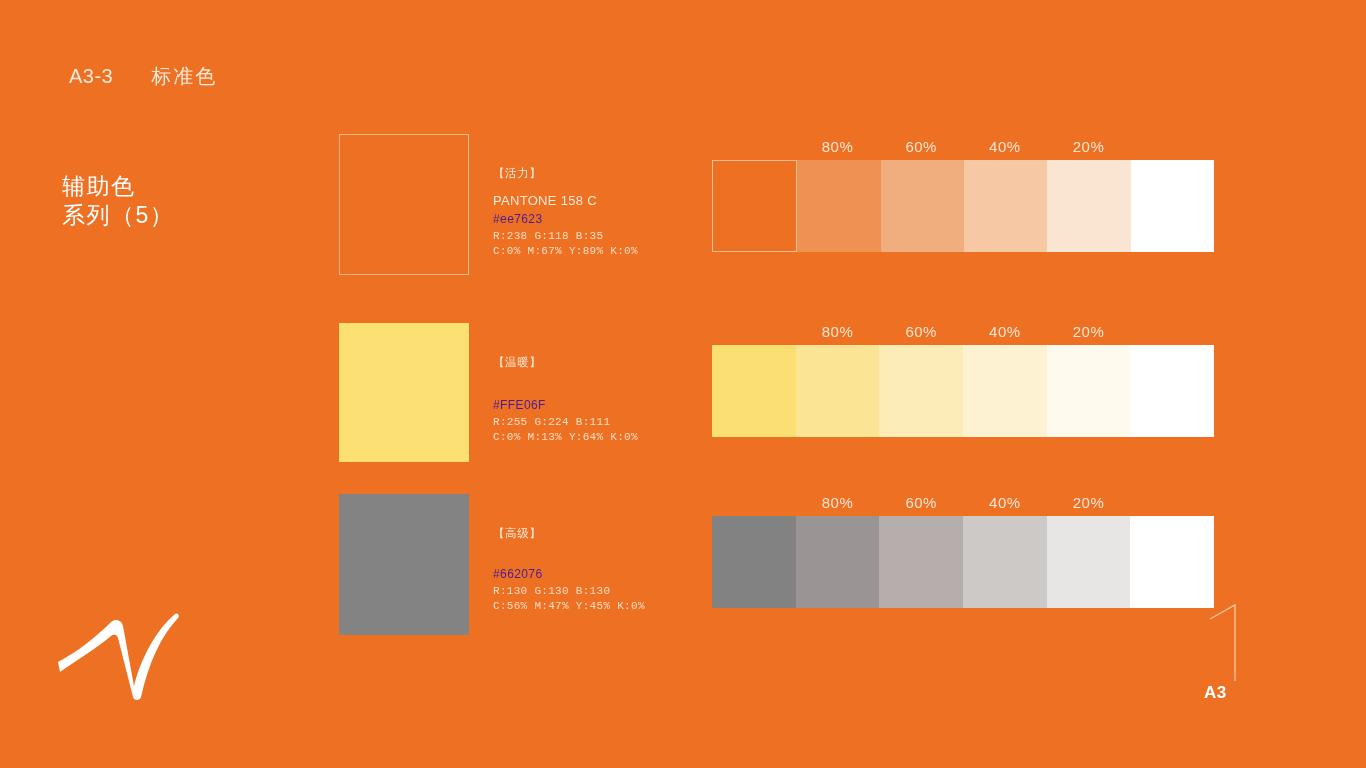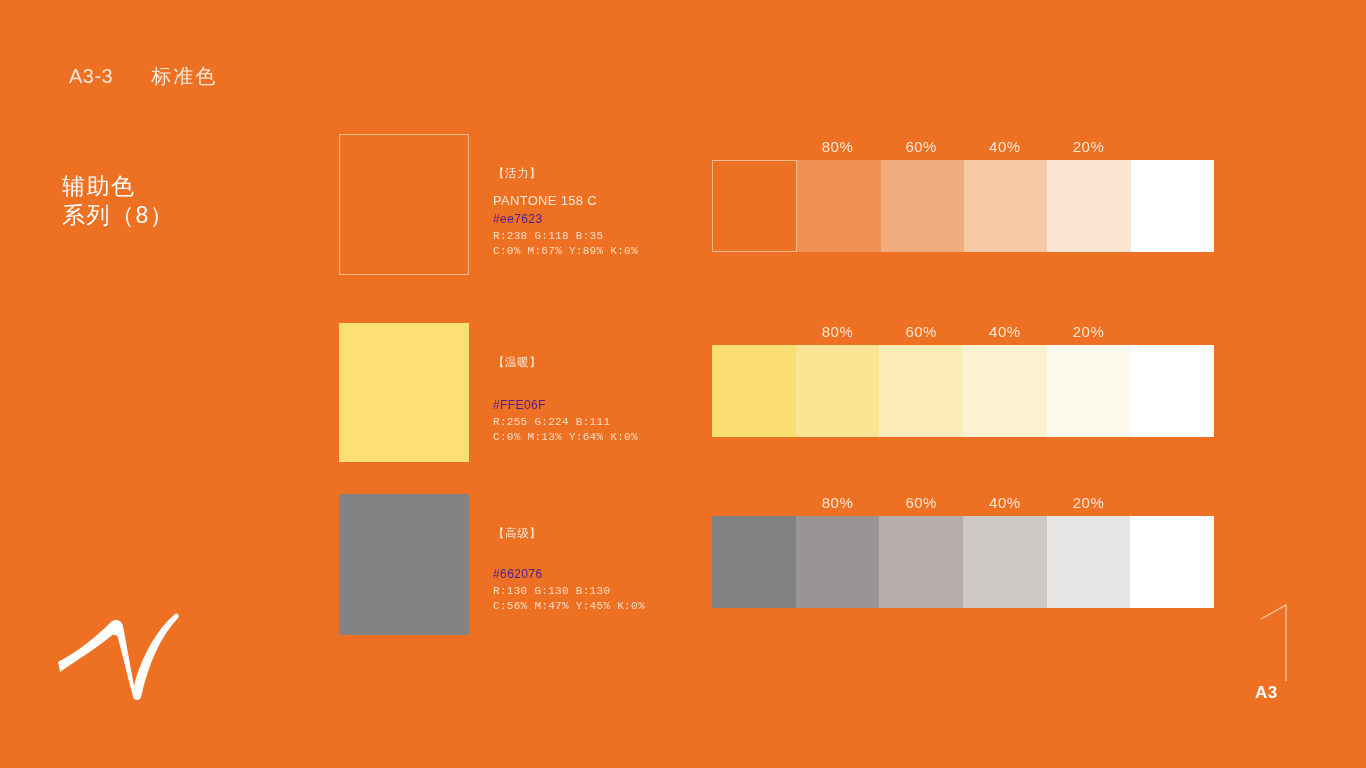--- a/index.html
+++ b/index.html
@@ -176,21 +176,21 @@
   .tint-cell {
     flex: 1 1 0;
     height: 100%;
     box-sizing: border-box;
   }
   .tint-cell.outlined { border: 1px solid #f7bb90; }
 
   
   #page-marker {
     position: absolute;
-    left: 1253px;
+    left: 1202px;
     top: 603px;
     width: 70px;
     height: 100px;
   }
   #page-marker .marker-label {
     position: absolute;
     left: 2px;
     bottom: 0px;
     font-size: 17px;
     font-weight: bold;
@@ -203,21 +203,21 @@
 
 <div id="stage">
 
   <div id="page-header">
     <span class="hdr-code">A3-3</span>
     <span class="hdr-title">标准色</span>
   </div>
 
   <div id="left-col">
     <h2 class="section-heading">辅助色
-系列（8）</h2>
+系列（5）</h2>
   </div>
 
   <div id="brand-logo">
     <svg width="125" height="105" viewBox="0 0 125 105" aria-hidden="true">
       <path d="M3 72 C 20 60, 40 48, 54 36 C 56 34, 60 34, 61 38 L 76 97 C 77 101, 83 101, 84 97
                C 92 62, 104 36, 121 18 C 123 16, 121 12, 118 14 C 99 30, 84 58, 77 86
                L 66 26 C 65 20, 58 18, 54 22 C 38 38, 20 52, 1 62 Z" fill="#ffffff"></path>
     </svg>
   </div>
 

